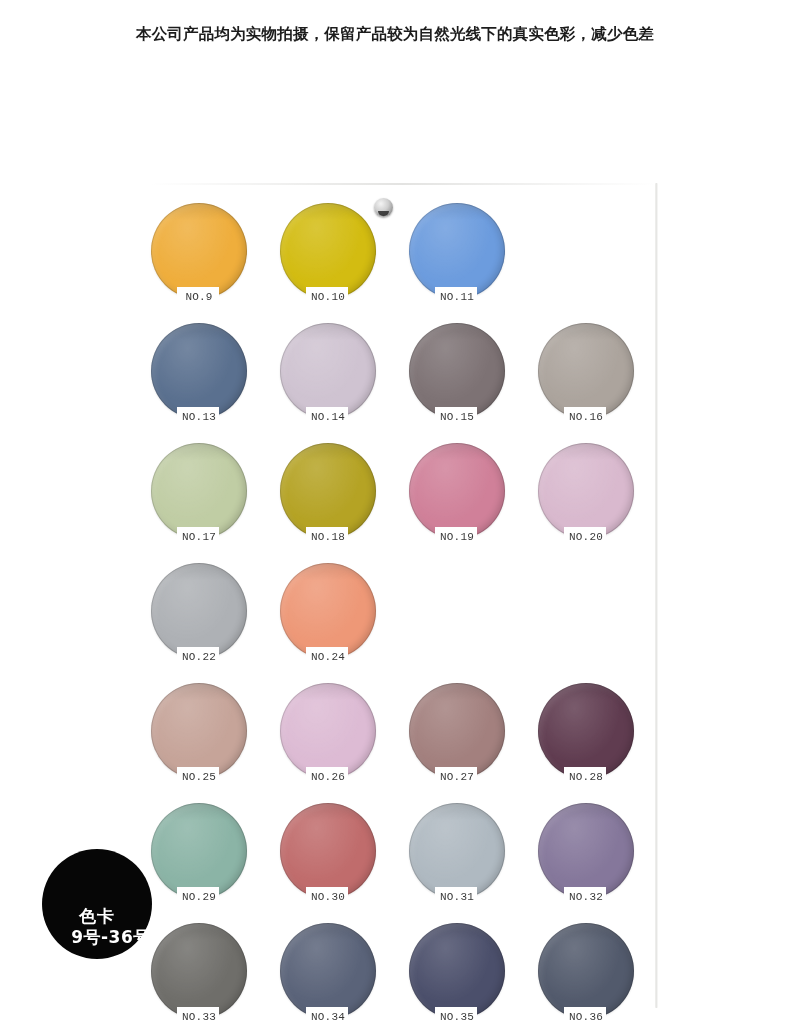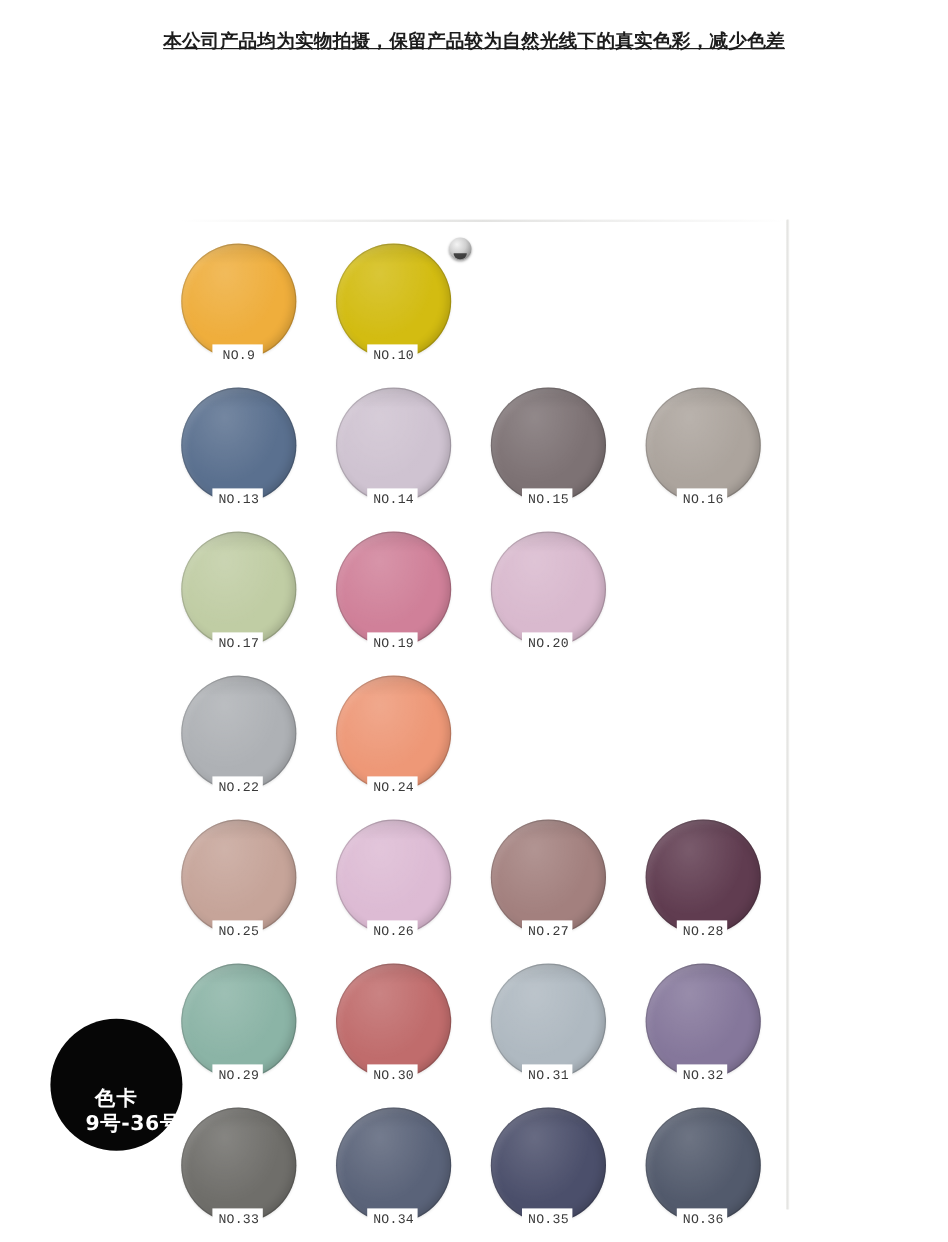--- a/index.html
+++ b/index.html
@@ -23,21 +23,20 @@
     position: absolute;
     left: 0; top: 24px;
     width: 790px;
     text-align: center;
     font-size: 15.5px;
     font-weight: 700;
     letter-spacing: 0.2px;
     color: #1c1c1c;
     font-family: "DejaVu Sans", "Liberation Sans", sans-serif;
     white-space: nowrap;
-    text-decoration: underline;
   }
 
   
   #card-sheet {
     position: absolute;
     left: 120px; top: 182px;
     width: 537px;
     height: 853px;
     background: #ffffff;
   }
@@ -192,20 +191,28 @@
           <div class="swatch-label">NO.9</div>
         </div>
         <div class="swatch">
           <div class="chip" style="background: rgb(211, 188, 17);">
             <div class="chip-sheen"></div>
             <div class="chip-rim"></div>
           </div>
           <div class="notch"></div>
           <div class="swatch-label">NO.10</div>
         </div>
+        <div class="swatch">
+          <div class="chip" style="background: rgb(108, 156, 222);">
+            <div class="chip-sheen"></div>
+            <div class="chip-rim"></div>
+          </div>
+          <div class="notch"></div>
+          <div class="swatch-label">NO.11</div>
+        </div>
       </div>
       <div class="swatch-row">
         <div class="swatch">
           <div class="chip" style="background: rgb(90, 112, 143);">
             <div class="chip-sheen"></div>
             <div class="chip-rim"></div>
           </div>
           <div class="notch"></div>
           <div class="swatch-label">NO.13</div>
         </div>
@@ -235,20 +242,28 @@
         </div>
       </div>
       <div class="swatch-row">
         <div class="swatch">
           <div class="chip" style="background: rgb(192, 205, 164);">
             <div class="chip-sheen"></div>
             <div class="chip-rim"></div>
           </div>
           <div class="notch"></div>
           <div class="swatch-label">NO.17</div>
+        </div>
+        <div class="swatch">
+          <div class="chip" style="background: rgb(181, 163, 36);">
+            <div class="chip-sheen"></div>
+            <div class="chip-rim"></div>
+          </div>
+          <div class="notch"></div>
+          <div class="swatch-label">NO.18</div>
         </div>
         <div class="swatch">
           <div class="chip" style="background: rgb(208, 128, 153);">
             <div class="chip-sheen"></div>
             <div class="chip-rim"></div>
           </div>
           <div class="notch"></div>
           <div class="swatch-label">NO.19</div>
         </div>
         <div class="swatch">

